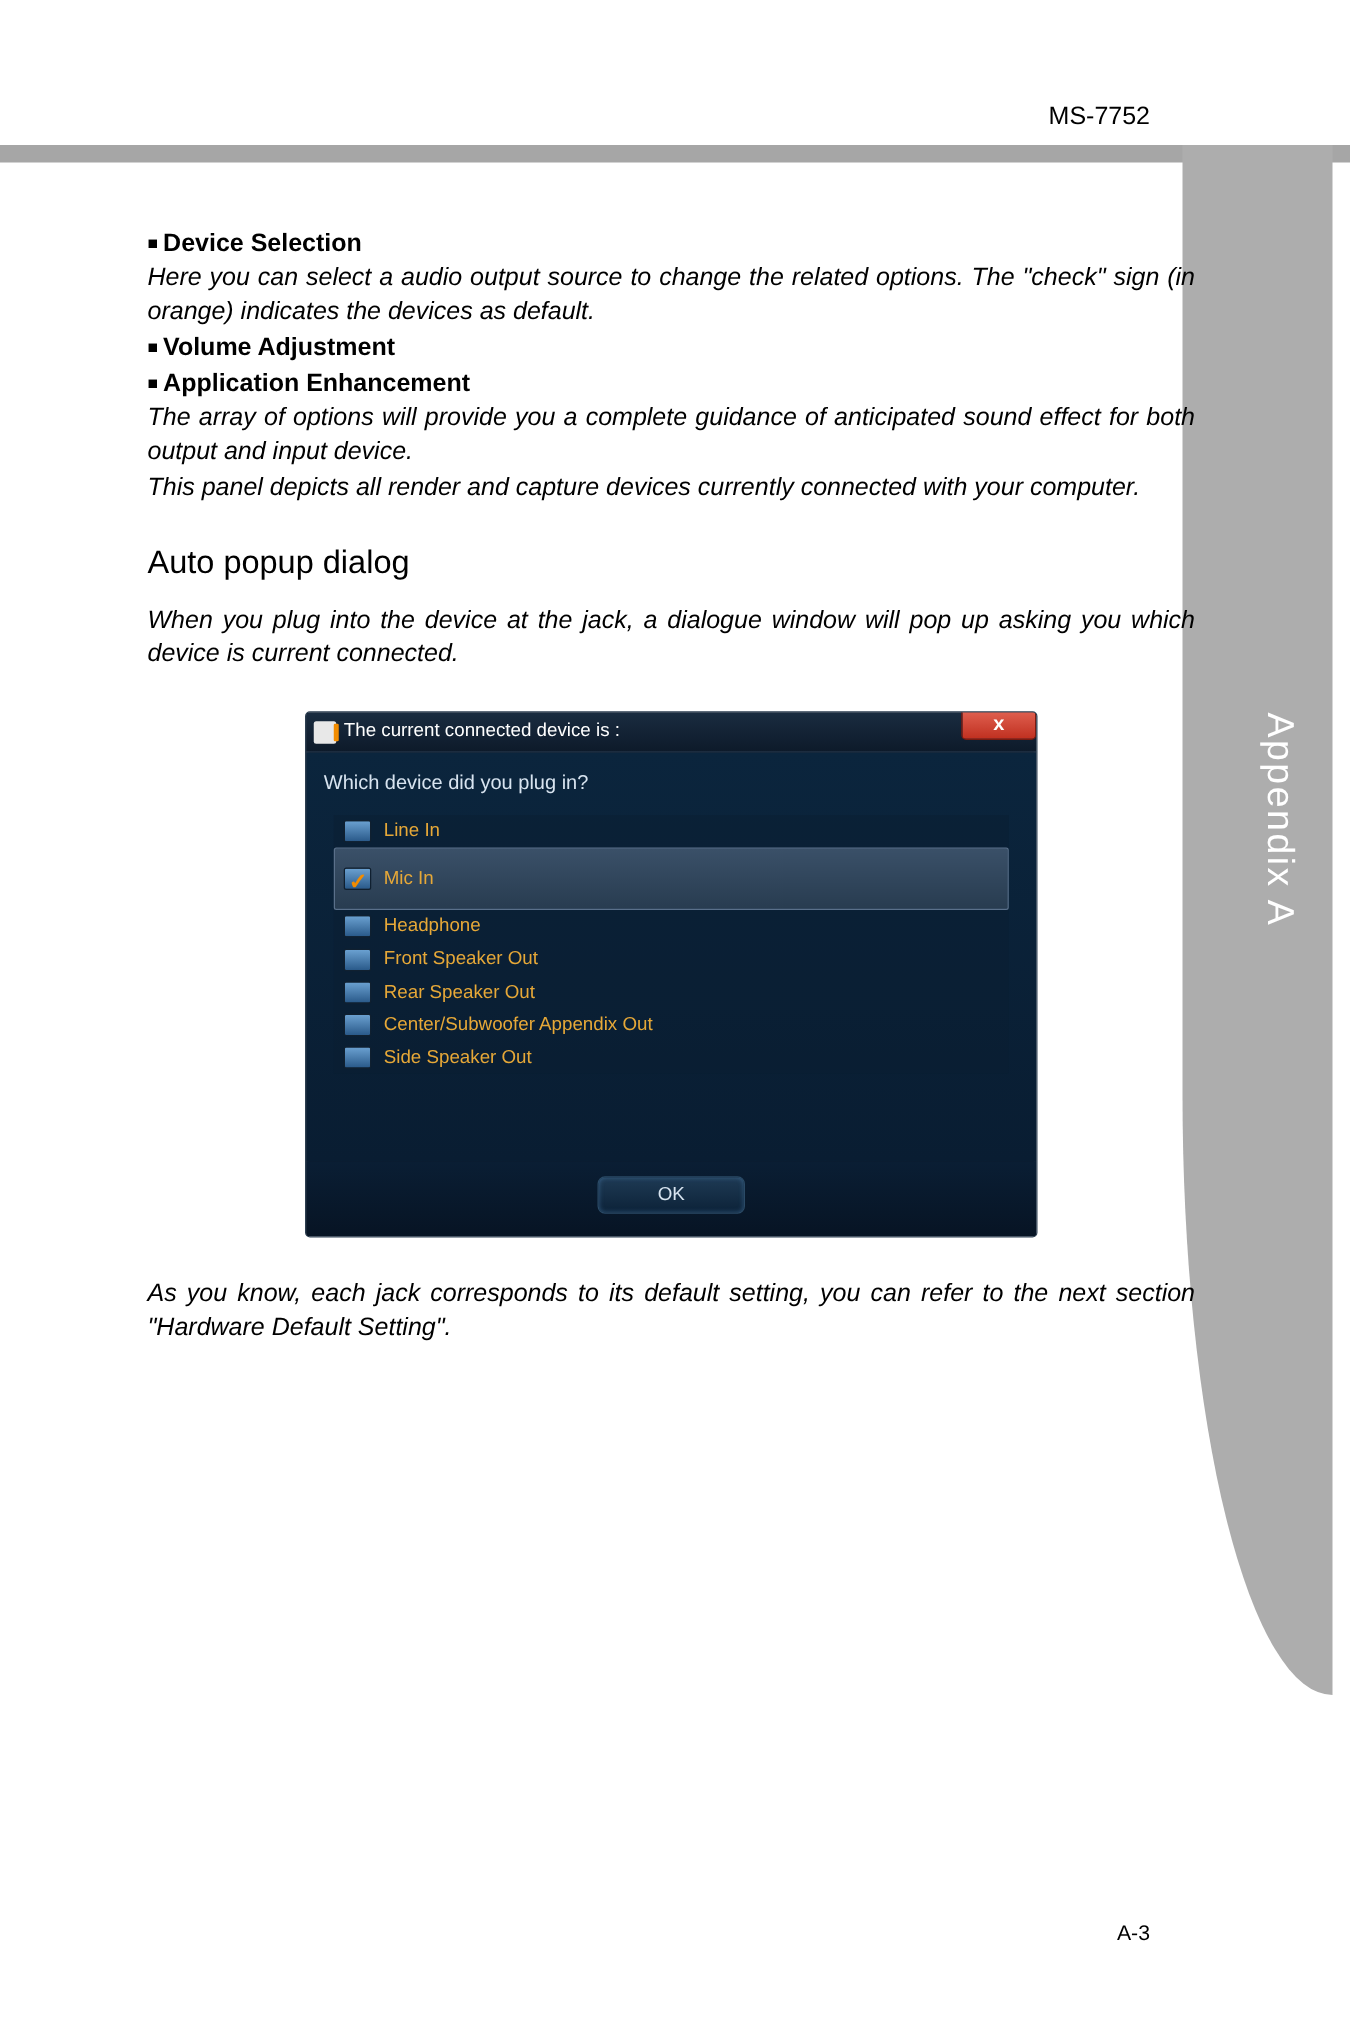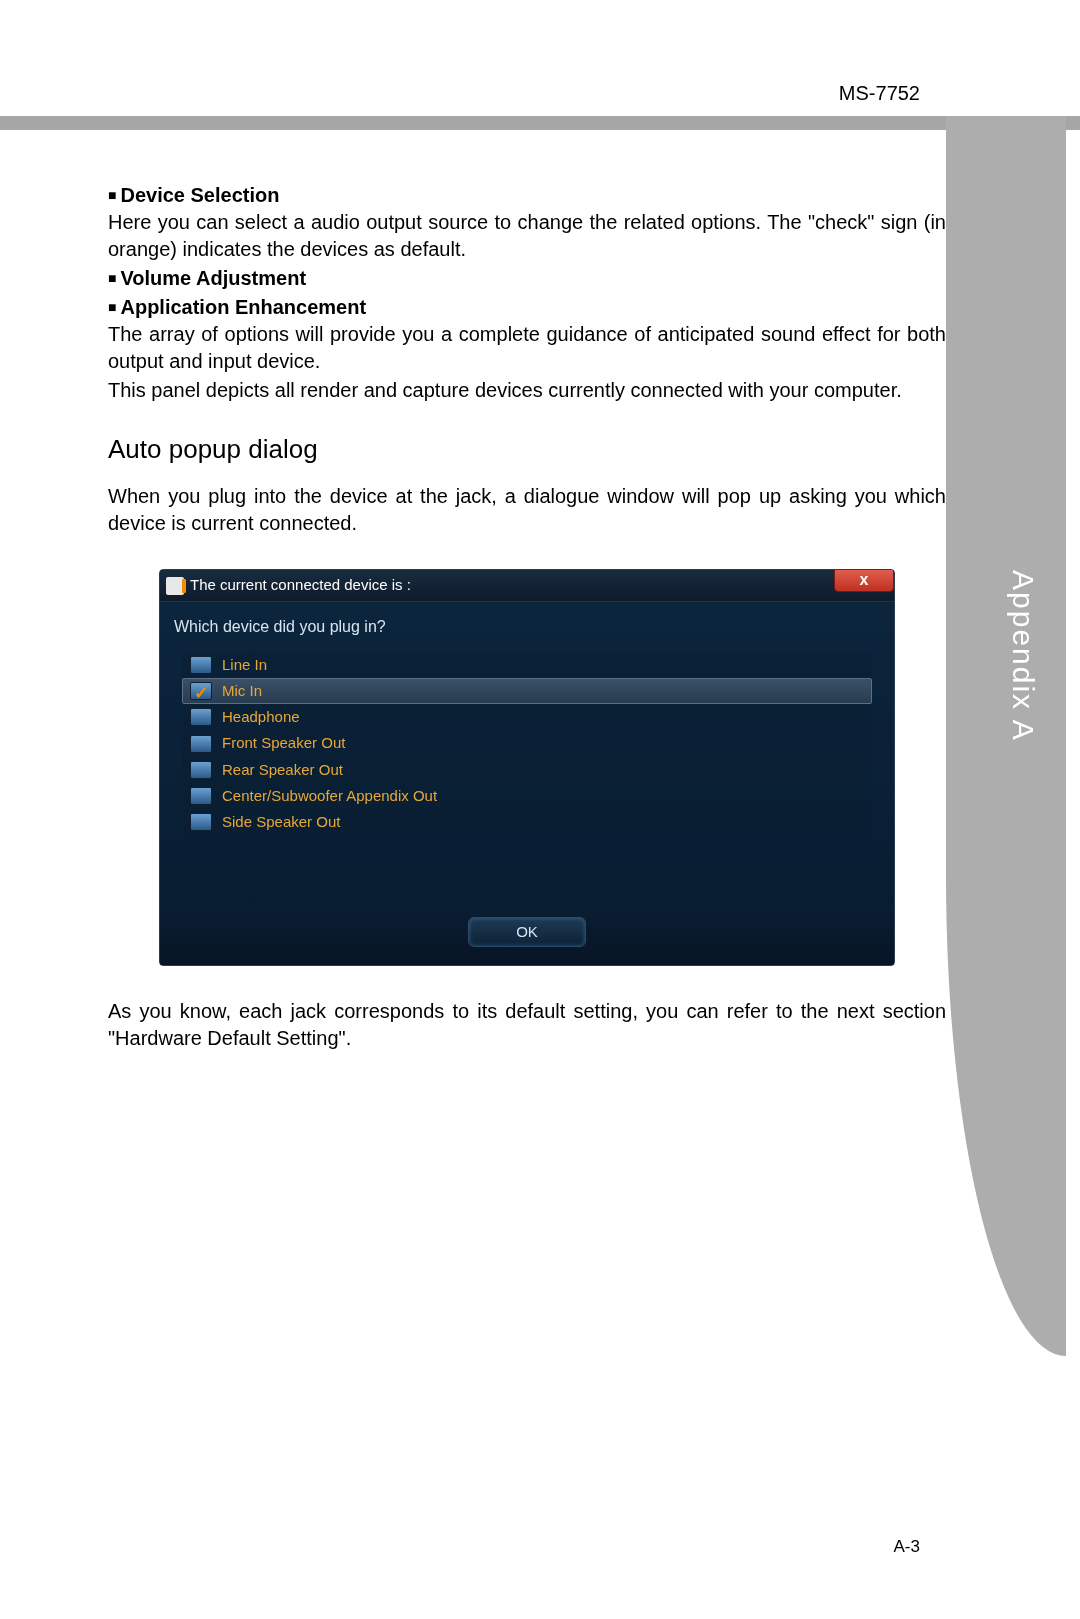--- a/index.html
+++ b/index.html
@@ -20,29 +20,29 @@
   .tab-label {
     position: absolute;
     right: 40px;
     top: 570px;
     font-size: 30px;
     color: #fff;
     writing-mode: vertical-rl;
     letter-spacing: 2px;
     font-family: Arial, sans-serif;
   }
-  .content { position: absolute; left: 108px; top: 180px; width: 838px; font-size: 20px; line-height: 1.35; text-align: justify; }
+  .content { position: absolute; left: 118px; top: 180px; width: 838px; font-size: 20px; line-height: 1.35; text-align: justify; }
   .bullet-head { font-weight: bold; margin-top: 2px; }
   .bullet-head::before { content: "■"; font-size: 14px; margin-right: 4px; position: relative; top: -2px; }
-  .para { margin-bottom: 2px; }
+  .para { margin-bottom: 2px; font-style: italic; }
   .section-title { font-size: 26px; margin-top: 28px; margin-bottom: 16px; }
 
   .dialog-wrap { display: flex; justify-content: center; margin-top: 32px; margin-bottom: 32px; }
   .dialog {
-    width: 736px;
+    width: 586px;
     background: linear-gradient(#0a1626, #0a1626);
     border: 1px solid #2c3e50;
     border-radius: 4px;
     box-shadow: inset 0 0 0 2px #1a2636;
     overflow: hidden;
   }
   .dlg-titlebar {
     height: 32px;
     background: linear-gradient(#1a2c40, #0d1a2a);
     display: flex;
@@ -74,21 +74,21 @@
   .dlg-row {
     display: flex; align-items: center; gap: 10px;
     padding: 3px 8px;
     font-size: 15px;
     color: #e6a838;
   }
   .dlg-row.selected {
     background: linear-gradient(#3a5068, #283c50);
     border: 1px solid #5a708a;
     border-radius: 2px;
-    padding: 2px 7px;
+    padding: 14px 7px;
   }
   .dev-icon {
     width: 22px; height: 18px;
     background: linear-gradient(#6aa0d0, #2a5a8a);
     border: 1px solid #102030;
     border-radius: 2px;
     flex-shrink: 0;
     position: relative;
   }
   .dev-icon.checked::after {

